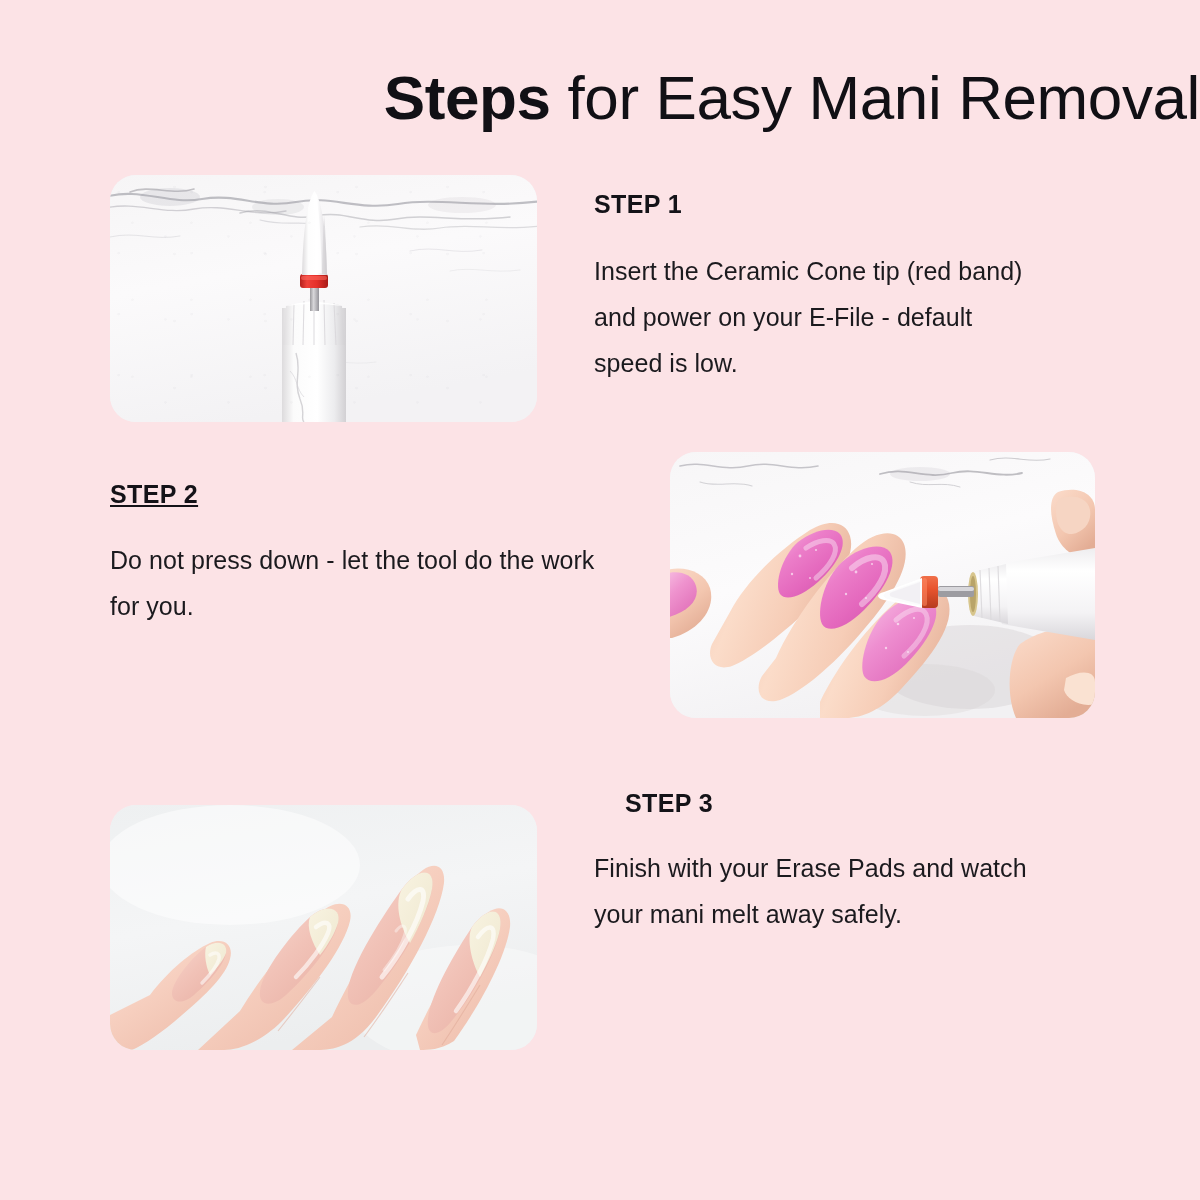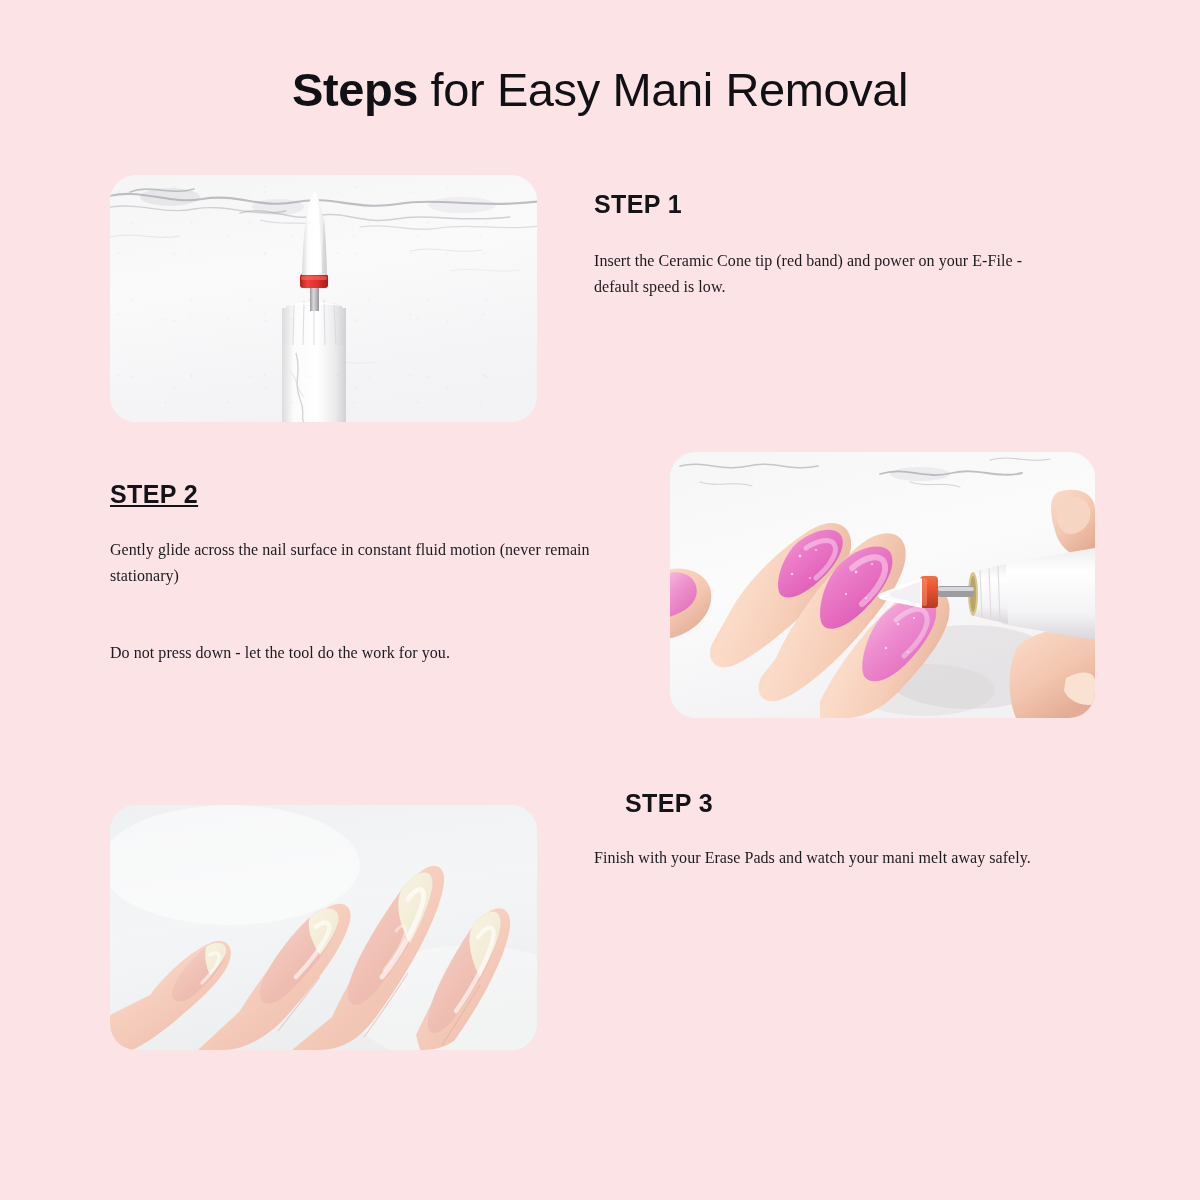--- a/index.html
+++ b/index.html
@@ -21,47 +21,46 @@
     height: 1200px;
     background: #fce3e6;
   }
 
   
   .title {
     position: absolute;
     top: 62px;
     left: 0;
     width: 1200px;
-    text-align: center;
-    font-size: 47px;
+    text-align: right;
+    font-size: 62px;
     color: #111015;
     letter-spacing: -0.4px;
     white-space: nowrap;
     font-weight: 400;
   }
   .title .bold {
     font-weight: 700;
   }
 
   
   .step-heading {
     position: absolute;
     font-size: 25px;
     font-weight: 700;
     color: #141318;
     letter-spacing: 0.4px;
   }
   .step-body {
     position: absolute;
-    font-size: 16px;
-    line-height: 26px;
+    font-size: 25px;
+    line-height: 46px;
     color: #1b1a1e;
     font-weight: 400;
     letter-spacing: 0.05px;
-    font-family: Liberation Serif, serif;
   }
   .step-body p {
     margin: 0;
   }
   .step-body p + p {
     margin-top: 51px;
   }
 
   #step1-heading { left: 594px; top: 190px; }
   #step1-body    { left: 594px; top: 248px; width: 430px; }
@@ -191,21 +190,20 @@
     <div class="speckle"></div>
   </div>
 
   <div class="step-heading" id="step1-heading">STEP 1</div>
   <div class="step-body" id="step1-body">
     <p>Insert the Ceramic Cone tip (red band) and power on your E-File - default speed is low.</p>
   </div>
 
   <div class="step-heading" id="step2-heading">STEP 2</div>
   <div class="step-body" id="step2-body">
-    <p>Gently glide across the nail surface in constant fluid motion (never remain stationary)</p>
     <p>Do not press down - let the tool do the work for you.</p>
   </div>
 
   <div class="photo" id="photo-step2">
     <svg viewBox="0 0 425 266" preserveAspectRatio="xMidYMid slice" aria-hidden="true">
       <defs>
         <linearGradient id="m2bg" x1="0" y1="0" x2="0.4" y2="1">
           <stop offset="0%" stop-color="#f7f6f7"></stop>
           <stop offset="50%" stop-color="#fcfbfc"></stop>
           <stop offset="100%" stop-color="#f2f1f3"></stop>

